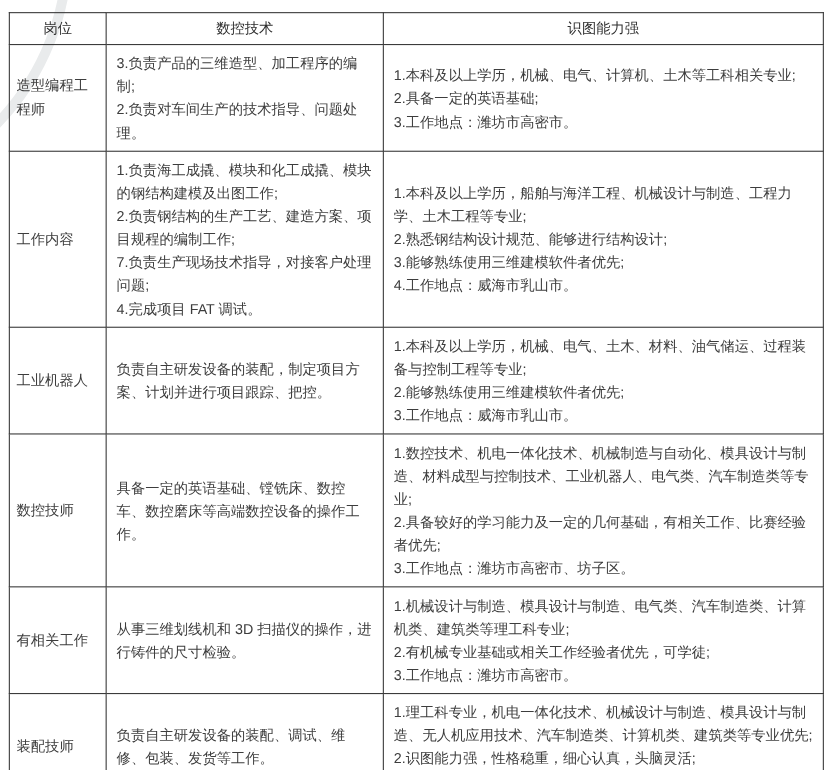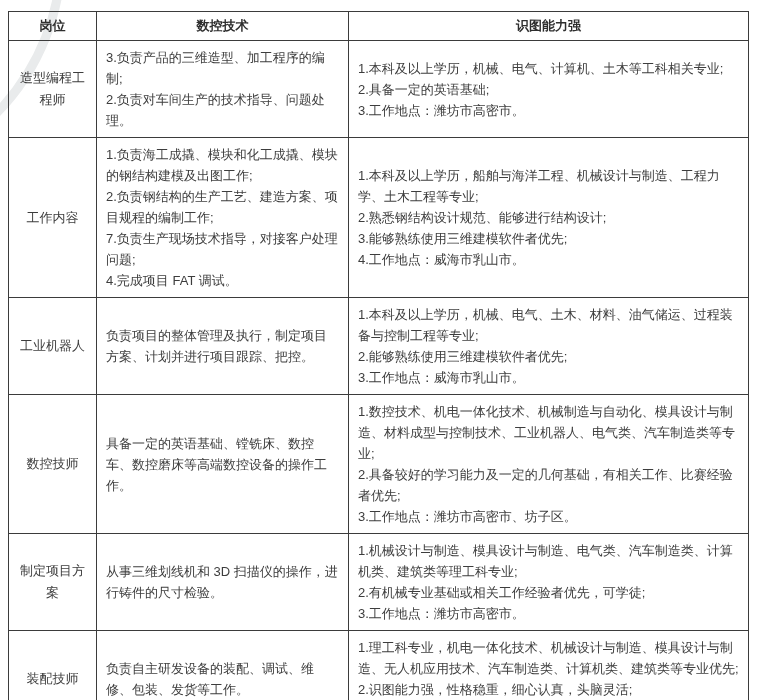--- a/index.html
+++ b/index.html
@@ -41,28 +41,28 @@
     table-layout: fixed;
     background: transparent;
   }
   table.jobs th, table.jobs td {
     border: 1px solid #3b3b3b;
     font-size: 13px;
     vertical-align: middle;
     background: transparent;
   }
   table.jobs th {
-    font-weight: bold;
+    font-weight: normal;
     text-align: center;
     color: #2e2e2e;
     height: 29px;
     padding: 2px 4px;
   }
   td.c-pos {
-    text-align: center;
+    text-align: left;
     padding: 4px 6px;
     line-height: 22px;
   }
   td.c-duty, td.c-qual {
     text-align: left;
     padding: 6px 9px;
     line-height: 21px;
     white-space: pre-line;
   }
 </style>
@@ -101,34 +101,34 @@
 2.负责钢结构的生产工艺、建造方案、项目规程的编制工作;
 7.负责生产现场技术指导，对接客户处理问题;
 4.完成项目 FAT 调试。</td>
         <td class="c-qual">1.本科及以上学历，船舶与海洋工程、机械设计与制造、工程力学、土木工程等专业;
 2.熟悉钢结构设计规范、能够进行结构设计;
 3.能够熟练使用三维建模软件者优先;
 4.工作地点：威海市乳山市。</td>
       </tr>
       <tr style="height:97px">
         <td class="c-pos">工业机器人</td>
-        <td class="c-duty">负责项目的整体管理及执行，制定项目方案、计划并进行项目跟踪、把控。</td>
+        <td class="c-duty">负责自主研发设备的装配，制定项目方案、计划并进行项目跟踪、把控。</td>
         <td class="c-qual">1.本科及以上学历，机械、电气、土木、材料、油气储运、过程装备与控制工程等专业;
 2.能够熟练使用三维建模软件者优先;
 3.工作地点：威海市乳山市。</td>
       </tr>
       <tr style="height:110px">
         <td class="c-pos">数控技师</td>
         <td class="c-duty">具备一定的英语基础、镗铣床、数控车、数控磨床等高端数控设备的操作工作。</td>
         <td class="c-qual">1.数控技术、机电一体化技术、机械制造与自动化、模具设计与制造、材料成型与控制技术、工业机器人、电气类、汽车制造类等专业;
 2.具备较好的学习能力及一定的几何基础，有相关工作、比赛经验者优先;
 3.工作地点：潍坊市高密市、坊子区。</td>
       </tr>
       <tr style="height:96px">
-        <td class="c-pos">制定项目方案</td>
+        <td class="c-pos">有相关工作</td>
         <td class="c-duty">从事三维划线机和 3D 扫描仪的操作，进行铸件的尺寸检验。</td>
         <td class="c-qual">1.机械设计与制造、模具设计与制造、电气类、汽车制造类、计算机类、建筑类等理工科专业;
 2.有机械专业基础或相关工作经验者优先，可学徒;
 3.工作地点：潍坊市高密市。</td>
       </tr>
       <tr style="height:97px">
         <td class="c-pos">装配技师</td>
         <td class="c-duty">负责自主研发设备的装配、调试、维修、包装、发货等工作。</td>
         <td class="c-qual">1.理工科专业，机电一体化技术、机械设计与制造、模具设计与制造、无人机应用技术、汽车制造类、计算机类、建筑类等专业优先;
 2.识图能力强，性格稳重，细心认真，头脑灵活;

